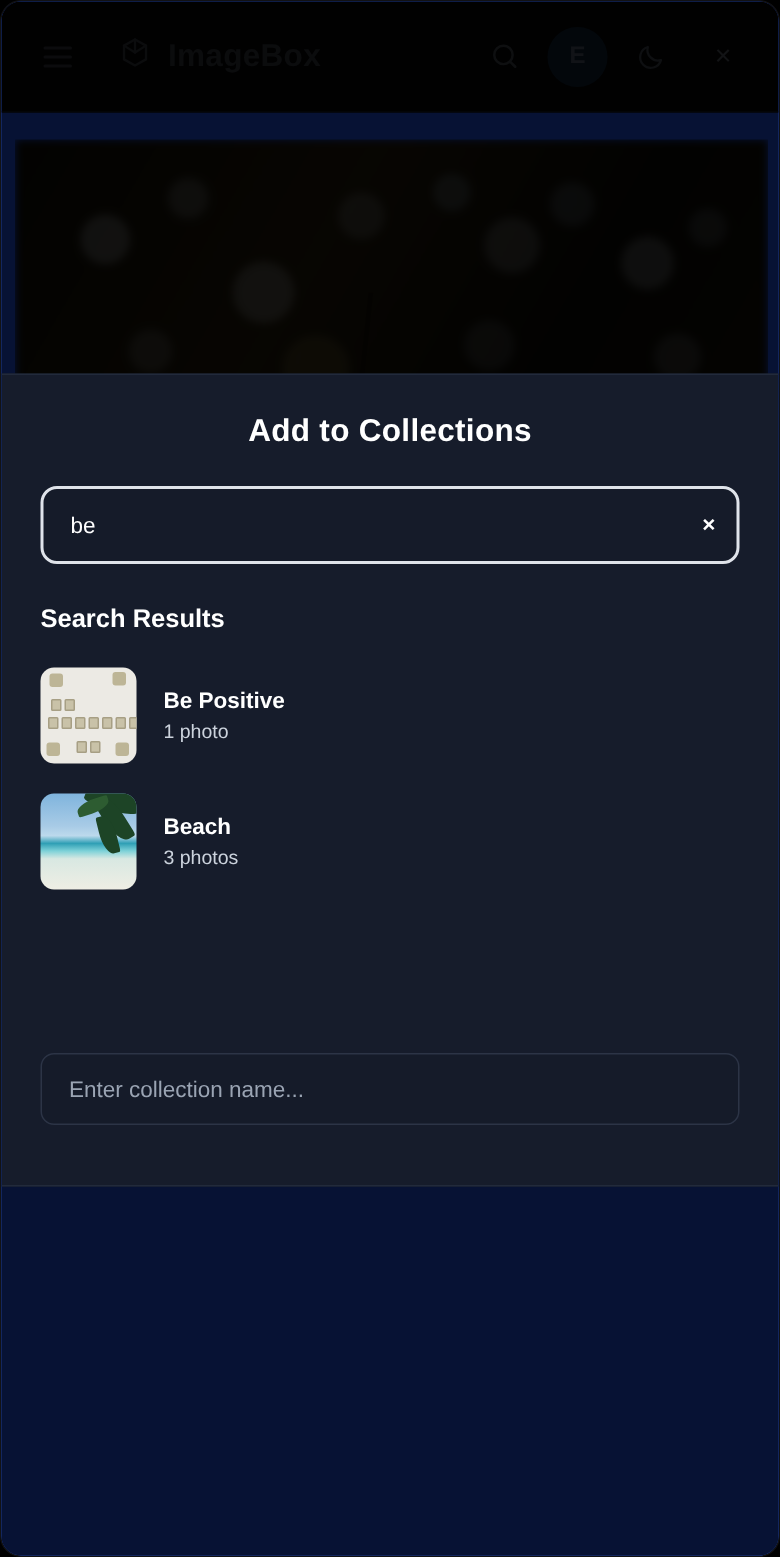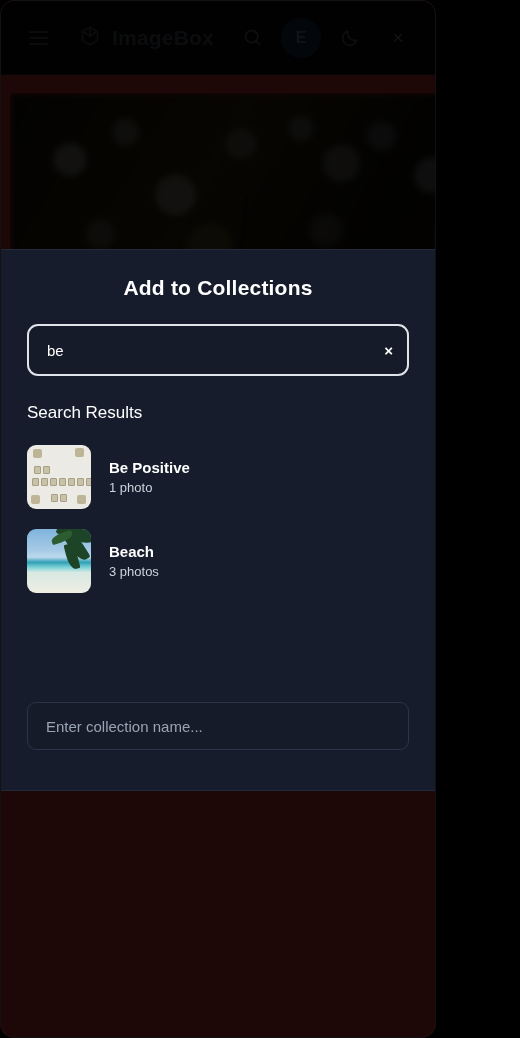--- a/index.html
+++ b/index.html
@@ -7,23 +7,23 @@
   html, body {
     width: 520px;
     height: 1038px;
     background: #000000;
     font-family: "Liberation Sans", sans-serif;
     overflow: hidden;
   }
 
   .app-frame {
     position: relative;
-    width: 436px;
+    width: 520px;
     height: 1038px;
-    background: #7f1d1d;
+    background: #1d4ed8;
     border-radius: 14px;
     overflow: hidden;
     border: 1px solid #121214;
   }
 
   
   .app-bg { position: absolute; inset: 0; }
 
   .topbar {
     height: 74px;
@@ -198,21 +198,21 @@
     position: absolute; right: 14px; top: 50%;
     transform: translateY(-50%);
     font-size: 15px; font-weight: 700;
     color: #ffffff;
     line-height: 1;
   }
 
   .results-head {
     margin-top: 27px;
     font-size: 17px;
-    font-weight: 400;
+    font-weight: 700;
     color: #ffffff;
   }
   .results-count {
     margin-top: 12px;
     font-size: 13px;
     color: #c4ccd8;
   }
 
   .results-list { margin-top: 12px; }
   .result-row {

